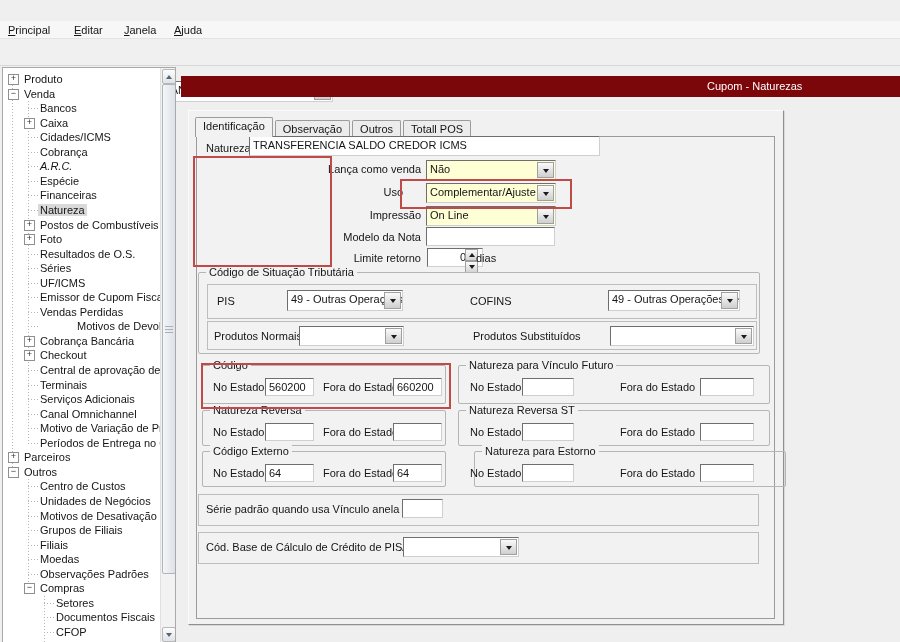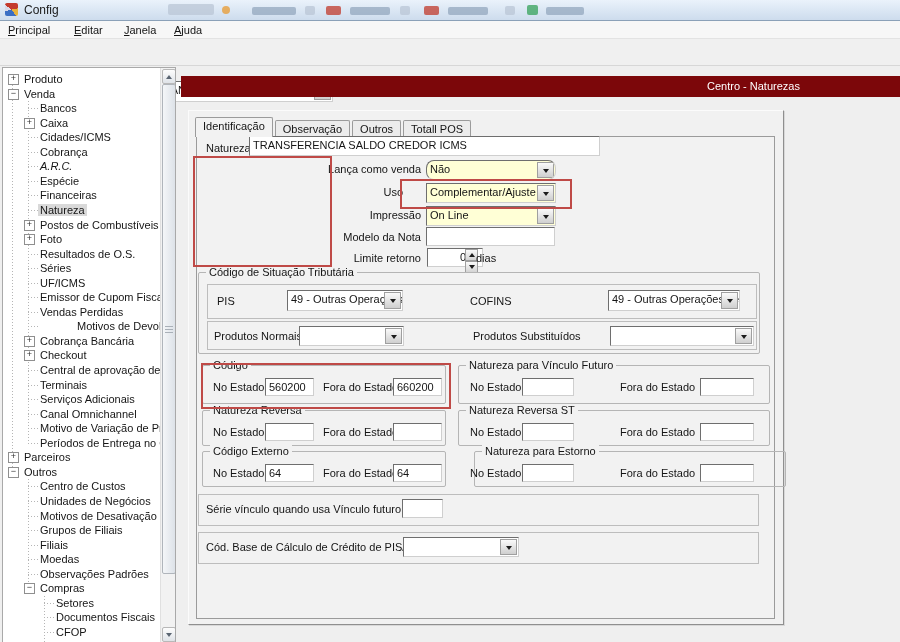--- a/index.html
+++ b/index.html
@@ -94,38 +94,20 @@
   .groupbox{position:absolute;border:1px solid #b5b5b5;border-radius:2px;}
   .gtitle{position:absolute;top:-7px;left:7px;background:#f2f2f2;padding:0 3px;white-space:nowrap;}
   .rowbox{position:absolute;border:1px solid #bdbdbd;background:#f2f2f2;}
   .annotation{position:absolute;border:2px solid var(--c-annotation);background:transparent;z-index:20;pointer-events:none;}
 </style>
 </head>
 <body>
 
 <div id="screen">
 
-  <div class="titlebar">
-    <div class="app-icon"></div>
-    <div class="title-text">Config</div>
-    <div>
-      <span class="blob b-gray" style="left:168px;top:4px;width:46px;height:11px;"></span>
-      <span class="blob b-orange" style="left:222px;top:6px;width:8px;height:8px;"></span>
-      <span class="blob b-dark" style="left:252px;top:7px;width:44px;height:8px;"></span>
-      <span class="blob b-gray" style="left:305px;top:6px;width:10px;height:9px;"></span>
-      <span class="blob b-red" style="left:326px;top:6px;width:15px;height:9px;"></span>
-      <span class="blob b-dark" style="left:350px;top:7px;width:40px;height:8px;"></span>
-      <span class="blob b-gray" style="left:400px;top:6px;width:10px;height:9px;"></span>
-      <span class="blob b-red" style="left:424px;top:6px;width:15px;height:9px;"></span>
-      <span class="blob b-dark" style="left:448px;top:7px;width:40px;height:8px;"></span>
-      <span class="blob b-gray" style="left:505px;top:6px;width:10px;height:9px;"></span>
-      <span class="blob b-green" style="left:527px;top:5px;width:11px;height:10px;"></span>
-      <span class="blob b-dark" style="left:546px;top:7px;width:38px;height:8px;"></span>
-    </div>
-  </div>
 
   <div class="menubar" id="menubar">
       <div class="menu-item" style="left: 4px;"><span class="u">P</span>rincipal</div>
       <div class="menu-item" style="left: 70px;"><span class="u">E</span>ditar</div>
       <div class="menu-item" style="left: 120px;"><span class="u">J</span>anela</div>
       <div class="menu-item" style="left: 170px;"><span class="u">A</span>juda</div>
     </div>
 
   <div class="toolbar">
     <div class="newbtn">
@@ -342,38 +324,38 @@
       <div class="sb-thumb" style="top:16px;height:488px;">
           <span class="grip"></span>
         </div>
       <div class="sb-btn" style="bottom:1px;">
           <span class="sb-tri-dn"></span>
         </div>
     </div>
   </div>
 
   <div class="main-header">
-    <span>Centro - Naturezas</span>
+    <span>Cupom - Naturezas</span>
   </div>
 
   <div class="main-panel"></div>
   <div class="tabcontrol"></div>
   <div class="tabstrip" id="tabstrip">
       <div class="tab active">Identificação</div>
       <div class="tab">Observação</div>
       <div class="tab">Outros</div>
       <div class="tab">Totall POS</div>
     </div>
 
   <span class="lbl" style="left:206px;top:142px;">Natureza</span>
   <div class="tb" style="left:249px;top:136px;width:343px;height:16px;">TRANSFERENCIA SALDO CREDOR ICMS</div>
 
 
   <span class="rlab" style="left:271px;top:163px;">Lança como venda</span>
-  <div class="combo yellow" style="left:426px;top:160px;width:128px;height:18px;border-radius:8px;">
+  <div class="combo yellow" style="left:426px;top:160px;width:128px;height:18px;">
     <span class="ctext">Não</span>
     <span class="cbtn">
         <span class="tri"></span>
       </span>
   </div>
 
   <span class="rlab" style="left:253px;top:186px;width:150px;">Uso</span>
   <div class="combo yellow" style="left:426px;top:183px;width:128px;height:18px;">
     <span class="ctext">Complementar/Ajuste</span>
     <span class="cbtn">
@@ -477,21 +459,21 @@
       <div class="groupbox" style="left: 458px; top: 451px; width: 310px; height: 34px; margin-left: 16px;">
         <span class="gtitle">Natureza para Estorno</span>
       </div>
       <span class="lbl" style="left: 470px; top: 467px;">No Estado</span>
       <div class="tb" style="left: 522px; top: 464px; width: 44px; height: 14px;"></div>
       <span class="lbl" style="left: 620px; top: 467px;">Fora do Estado</span>
       <div class="tb" style="left: 700px; top: 464px; width: 46px; height: 14px;"></div>
     </div>
 
   <div class="rowbox" style="left:198px;top:494px;width:559px;height:30px;"></div>
-  <span class="lbl" style="left:206px;top:503px;">Série vínculo quando usa Vínculo futuro</span>
+  <span class="lbl" style="left:206px;top:503px;">Série padrão quando usa Vínculo anela</span>
   <div class="tb" style="left:402px;top:499px;width:33px;height:15px;"></div>
 
   <div class="rowbox" style="left:198px;top:532px;width:559px;height:30px;"></div>
   <span class="lbl" style="left:206px;top:541px;">Cód. Base de Cálculo de Crédito de PIS/Cofins</span>
   <div class="combo" style="left:403px;top:537px;width:114px;height:18px;">
     <span class="ctext"></span>
     <span class="cbtn">
         <span class="tri"></span>
       </span>
   </div>

